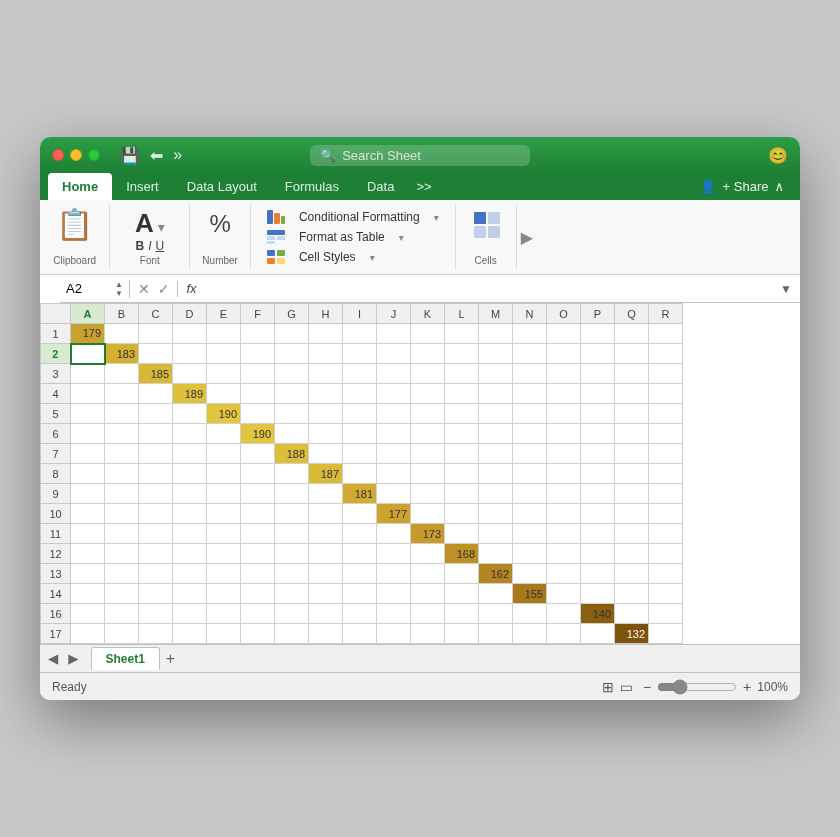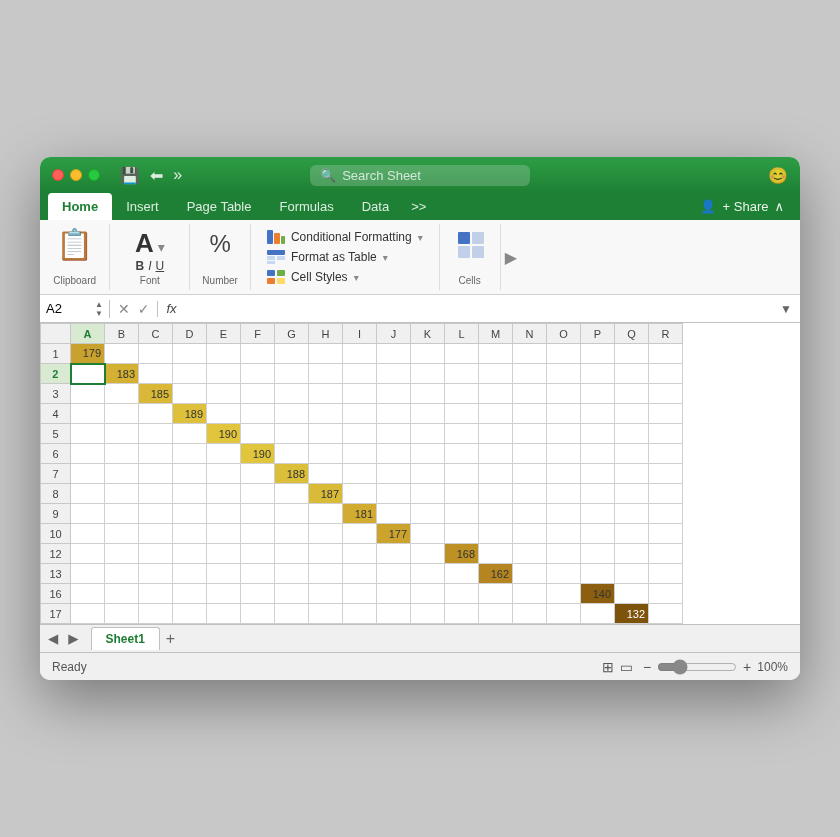--- a/index.html
+++ b/index.html
@@ -148,34 +148,35 @@
       display: flex;
       flex-direction: column;
       justify-content: center;
       padding: 4px 12px;
       border-right: 1px solid #ddd;
       gap: 2px;
     }
     .style-item {
       display: flex;
       align-items: center;
-      gap: 6px;
+      gap: 14px;
       font-size: 12px;
       color: #333;
       padding: 2px 4px;
       cursor: pointer;
       white-space: nowrap;
     }
     
     .formula-bar {
       display: flex;
       align-items: center;
       border-bottom: 1px solid #c0c0c0;
       background: white;
       height: 28px;
+      margin-left: 20px;
     }
     .cell-ref {
       width: 70px;
       text-align: center;
       font-size: 13px;
       border-right: 1px solid #c0c0c0;
       padding: 0 6px;
       display: flex;
       align-items: center;
       justify-content: space-between;
@@ -427,21 +428,21 @@
       <span style="font-size:13px;color:rgba(255,255,255,0.75);">Search Sheet</span>
     </div>
     <div class="title-bar-right">
       <span>😊</span>
     </div>
   </div>
 
   <div class="ribbon-tabs">
     <div class="ribbon-tab active">Home</div>
     <div class="ribbon-tab">Insert</div>
-    <div class="ribbon-tab">Page Table</div>
+    <div class="ribbon-tab">Data Layout</div>
     <div class="ribbon-tab">Formulas</div>
     <div class="ribbon-tab">Data</div>
     <div class="ribbon-tab-more">&gt;&gt;</div>
     <div class="ribbon-share">
       <span>👤</span>
       <span>+ Share</span>
       <span>∧</span>
     </div>
   </div>
 
@@ -774,20 +775,41 @@
               <td></td>
               <td></td>
               <td></td>
               <td></td>
               <td></td>
               <td></td>
               <td></td>
               <td></td>
             </tr>
             <tr>
+              <td class="row-num">11</td>
+              <td></td>
+              <td></td>
+              <td></td>
+              <td></td>
+              <td></td>
+              <td></td>
+              <td></td>
+              <td></td>
+              <td></td>
+              <td></td>
+              <td class="data-cell c-173">173</td>
+              <td></td>
+              <td></td>
+              <td></td>
+              <td></td>
+              <td></td>
+              <td></td>
+              <td></td>
+            </tr>
+            <tr>
               <td class="row-num">12</td>
               <td></td>
               <td></td>
               <td></td>
               <td></td>
               <td></td>
               <td></td>
               <td></td>
               <td></td>
               <td></td>
@@ -810,20 +832,41 @@
               <td></td>
               <td></td>
               <td></td>
               <td></td>
               <td></td>
               <td></td>
               <td></td>
               <td></td>
               <td class="data-cell c-162">162</td>
               <td></td>
+              <td></td>
+              <td></td>
+              <td></td>
+              <td></td>
+            </tr>
+            <tr>
+              <td class="row-num">14</td>
+              <td></td>
+              <td></td>
+              <td></td>
+              <td></td>
+              <td></td>
+              <td></td>
+              <td></td>
+              <td></td>
+              <td></td>
+              <td></td>
+              <td></td>
+              <td></td>
+              <td></td>
+              <td class="data-cell c-155">155</td>
               <td></td>
               <td></td>
               <td></td>
               <td></td>
             </tr>
             <tr>
               <td class="row-num">16</td>
               <td></td>
               <td></td>
               <td></td>

